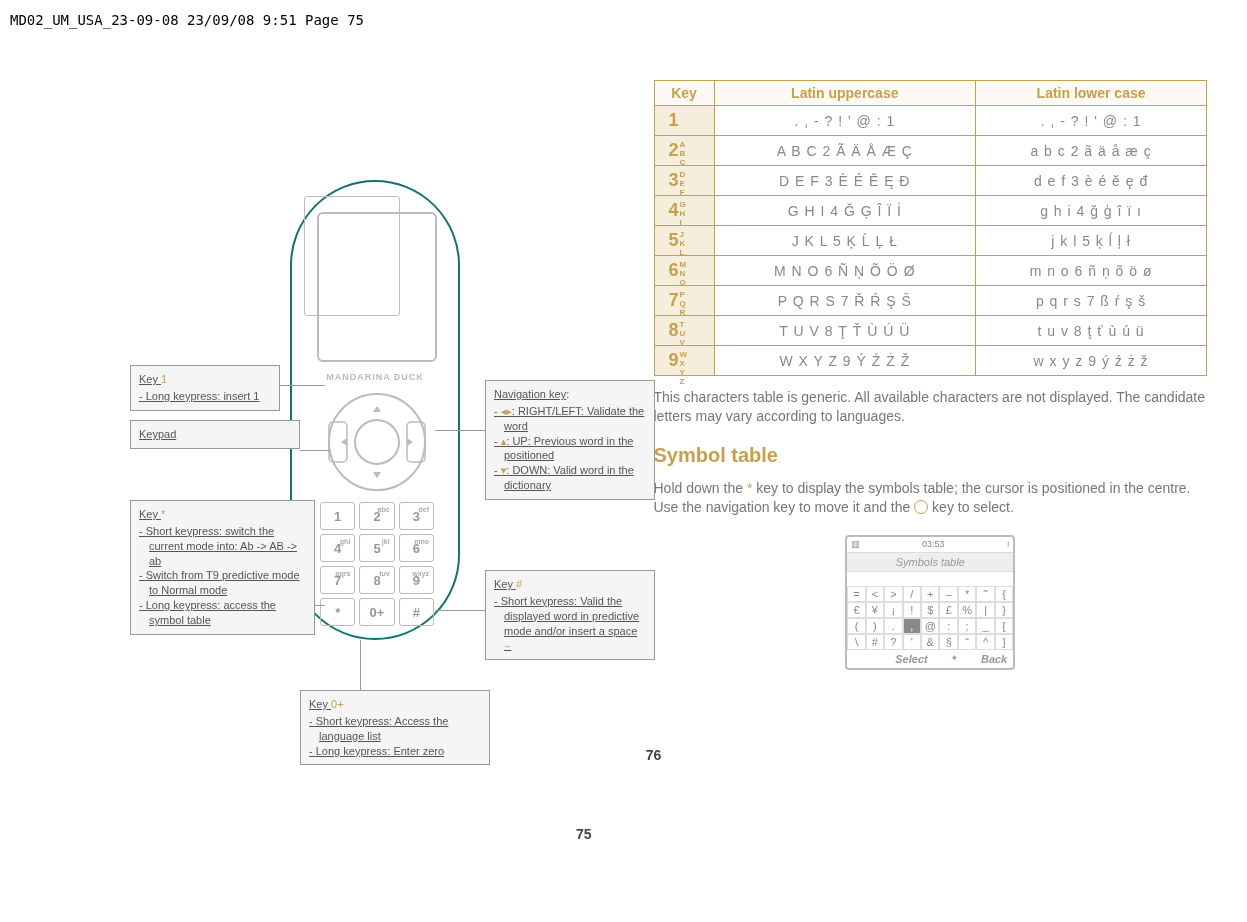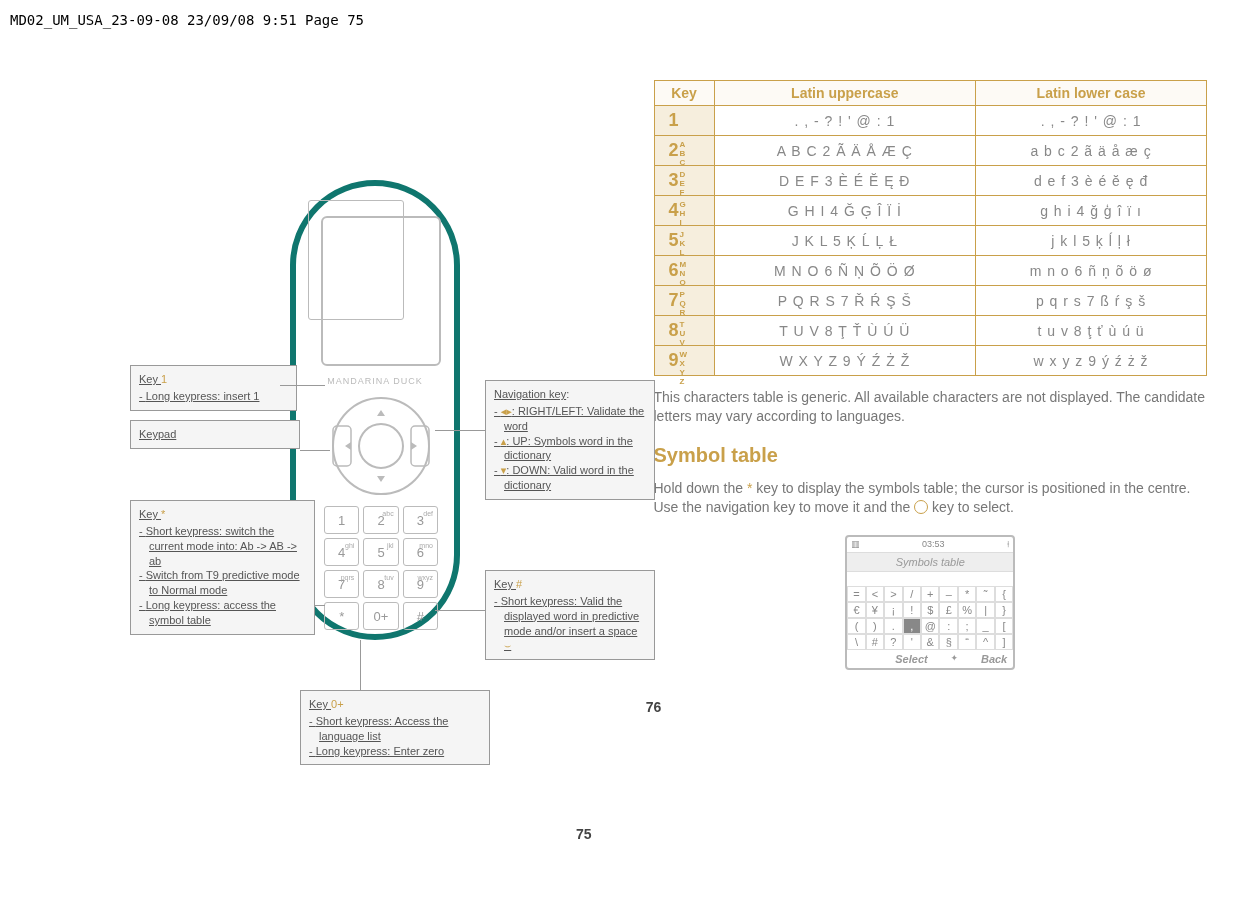--- a/index.html
+++ b/index.html
@@ -2,21 +2,21 @@
 <html><head>
 <meta charset="utf-8">
 <style>
   * { box-sizing: border-box; margin: 0; padding: 0; }
   body { width: 1247px; height: 922px; background: #fff; font-family: "Gill Sans", "Gill Sans MT", sans-serif; position: relative; color: #555; }
   .page-wrap { display: flex; padding: 50px 40px 40px 40px; height: 100%; }
   .header-strip { position: absolute; top: 12px; left: 10px; font-family: monospace; font-size: 14px; color: #000; }
   .left-page { width: 50%; position: relative; }
   .right-page { width: 50%; padding-left: 30px; padding-top: 30px; }
   .phone { position: absolute; left: 250px; top: 130px; width: 170px; }
-  .phone-body { width: 170px; height: 460px; border: 6px solid #0f766e; border-radius: 85px/85px; position: relative; }
+  .phone-body { width: 170px; height: 460px; border: 2px solid #0f766e; border-radius: 85px/85px; position: relative; font-weight: bold; }
   .phone-screen { position: absolute; top: 30px; left: 25px; width: 120px; height: 150px; border: 2px solid #bbb; border-radius: 6px; }
   .phone-screen-inner { position: absolute; top: 14px; left: 12px; width: 96px; height: 120px; border: 1px solid #bbb; border-radius: 3px; }
   .phone-brand { position: absolute; top: 190px; width: 100%; text-align: center; font-size: 9px; letter-spacing: 1px; color: #bbb; }
   .phone-nav { position: absolute; top: 210px; left: 35px; width: 100px; height: 100px; }
   .phone-nav svg { width: 100%; height: 100%; }
   .keypad { position: absolute; top: 320px; left: 28px; width: 114px; display: grid; grid-template-columns: repeat(3, 1fr); gap: 4px; }
   .keypad .k { border: 1px solid #bbb; border-radius: 3px; height: 28px; font-size: 13px; display: flex; align-items: center; justify-content: center; color: #999; position: relative; }
   .keypad .k .sub { font-size: 7px; position: absolute; right: 4px; top: 3px; line-height: 1; color: #aaa; }
   .callout { position: absolute; background: #f5f5f5; border: 1px solid #999; padding: 6px 8px; font-size: 11px; line-height: 1.35; color: #555; }
   .callout .title { text-decoration: underline; }
@@ -86,21 +86,21 @@
             <div class="k">7<span class="sub">pqrs</span></div>
             <div class="k">8<span class="sub">tuv</span></div>
             <div class="k">9<span class="sub">wxyz</span></div>
             <div class="k">*</div>
             <div class="k">0+</div>
             <div class="k">#</div>
           </div>
       </div>
     </div>
 
-    <div class="callout" style="left:90px; top:315px; width:167px;">
+    <div class="callout" style="left:90px; top:315px; width:150px;">
       <span>
         <span class="title">Key </span>
         <span class="accent">1</span>
       </span>
       <ul>
           <li>Long keypress: insert 1</li>
         </ul>
     </div>
 
     <div class="callout" style="left:90px; top:370px; width:170px;">
@@ -127,21 +127,21 @@
       <ul>
         <li>Short keypress: Access the language list</li>
         <li>Long keypress: Enter zero</li>
       </ul>
     </div>
 
     <div class="callout" style="left:445px; top:330px; width:170px;">
       <span class="title">Navigation key</span>:
       <ul>
         <li><span class="accent">◂▸</span><span>: RIGHT/LEFT: Validate the word</span></li>
-        <li><span class="accent">▴</span><span>: UP: Symbols word in the dictionary</span></li>
+        <li><span class="accent">▴</span><span>: UP: Previous word in the positioned</span></li>
         <li><span class="accent">▾</span><span>: DOWN: Valid word in the dictionary</span></li>
       </ul>
     </div>
 
     <div class="callout" style="left:445px; top:520px; width:170px;">
       <span>
         <span class="title">Key </span>
         <span class="accent">#</span>
       </span>
       <ul>
@@ -271,16 +271,16 @@
           <span>^</span>
           <span>]</span>
         </div>
       <div class="soft">
         <span>Select</span>
         <span class="mid">✦</span>
         <span>Back</span>
       </div>
     </div>
 
-    <div class="page-num" style="position:static; text-align:center; margin-top:29px;">76</div>
+    <div class="page-num" style="position:static; text-align:center; margin-top:77px;">76</div>
   </div>
 
 </div>
 
 </body></html>

